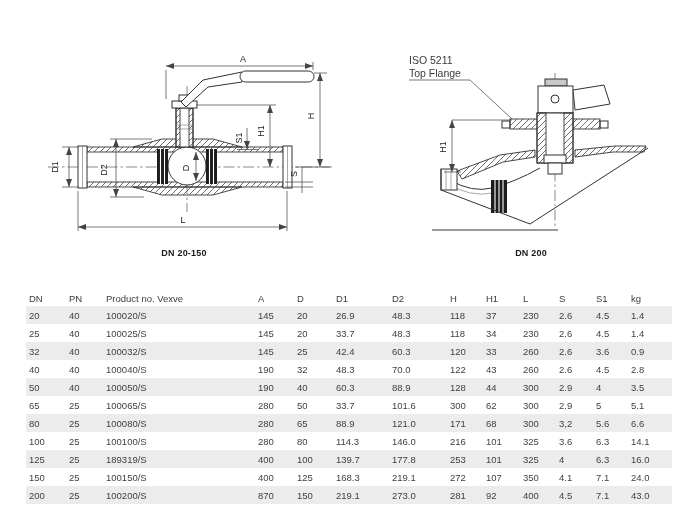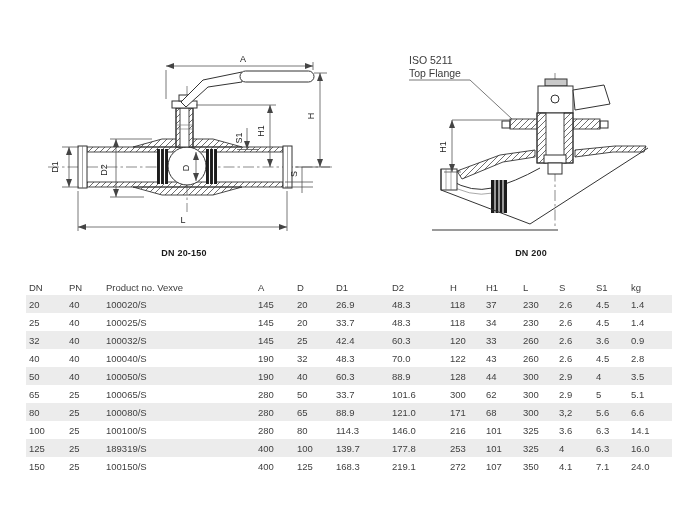--- a/index.html
+++ b/index.html
@@ -13,21 +13,21 @@
   .thin{stroke:#6e6e6e;stroke-width:.6;fill:none;}
   .dim{stroke:#4c4c4c;stroke-width:.75;fill:none;}
   .cl{stroke:#5a5a5a;stroke-width:.7;fill:none;stroke-dasharray:11 3 2.5 3;}
   .hatchp{fill:url(#hatch);stroke:#333;stroke-width:.9;}
   .slit{stroke:#fff;stroke-width:1.1;}
   text.dl{font-family:"Liberation Sans",sans-serif;font-size:9px;fill:#222;}
   text.cap{font-family:"Liberation Sans",sans-serif;font-size:9px;font-weight:bold;fill:#1a1a1a;letter-spacing:.2px;}
   text.iso{font-family:"Liberation Sans",sans-serif;font-size:10.5px;fill:#3a3a3a;}
   
   table.spec{
-    position:absolute;left:26px;top:279px;width:646px;
+    position:absolute;left:26px;top:290px;width:646px;
     border-collapse:collapse;table-layout:fixed;
     font-size:9.5px;color:#3f3f3f;
   }
   table.spec th{
     font-weight:normal;text-align:left;height:16px;padding:0 0 0 3px;
     color:#3b3b3b;white-space:nowrap;overflow:hidden;
   }
   table.spec td{
     height:18px;padding:0 0 0 3px;white-space:nowrap;overflow:hidden;
   }
@@ -397,16 +397,31 @@
           <td>125</td>
           <td>168.3</td>
           <td>219.1</td>
           <td>272</td>
           <td>107</td>
           <td>350</td>
           <td>4.1</td>
           <td>7.1</td>
           <td>24.0</td>
         </tr>
+        <tr class="z">
+          <td>200</td>
+          <td>25</td>
+          <td>100200/S</td>
+          <td>870</td>
+          <td>150</td>
+          <td>219.1</td>
+          <td>273.0</td>
+          <td>281</td>
+          <td>92</td>
+          <td>400</td>
+          <td>4.5</td>
+          <td>7.1</td>
+          <td>43.0</td>
+        </tr>
       </tbody>
   </table>
 
 </div>
 
 </body></html>

